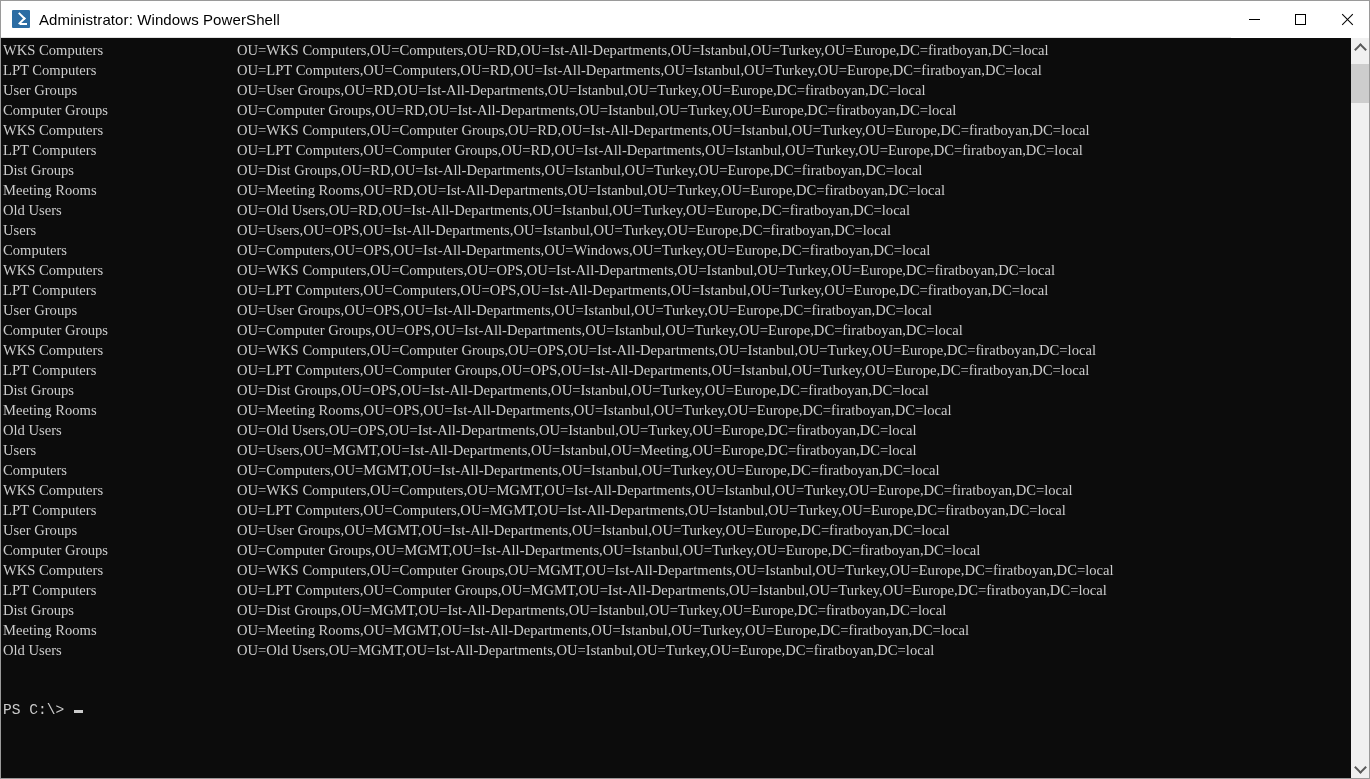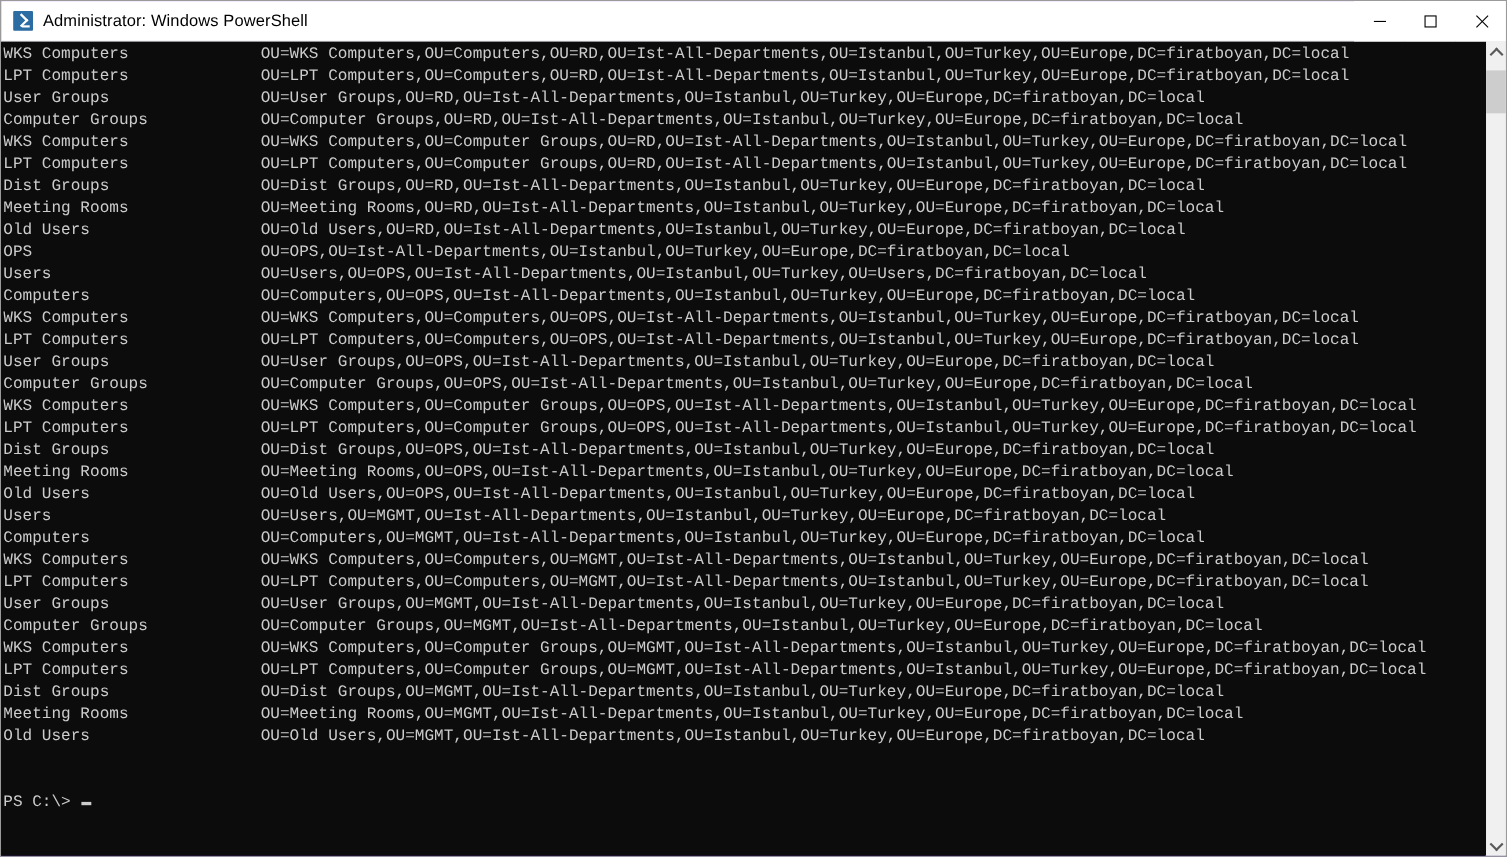--- a/index.html
+++ b/index.html
@@ -132,21 +132,21 @@
     position: relative;
     background: #0c0c0c;
     padding: 2px 0 0 2px;
     overflow: hidden;
     min-width: 0;
   }
   .line {
     height: 20px;
     line-height: 20px;
     white-space: pre;
-    font-family: Liberation Mono, monospace;
+    font-family: Liberation Serif, serif;
     font-size: 14.6px;
     color: #cccccc;
     letter-spacing: 0px;
   }
   .col-name {
     display: inline-block;
     width: 234px;
     overflow: hidden;
     vertical-align: top;
   }
@@ -245,33 +245,32 @@
     <div class="console" id="console-output">
         <div class="line"><span class="col-name">WKS Computers</span><span class="col-dn">OU=WKS Computers,OU=Computers,OU=RD,OU=Ist-All-Departments,OU=Istanbul,OU=Turkey,OU=Europe,DC=firatboyan,DC=local</span></div>
         <div class="line"><span class="col-name">LPT Computers</span><span class="col-dn">OU=LPT Computers,OU=Computers,OU=RD,OU=Ist-All-Departments,OU=Istanbul,OU=Turkey,OU=Europe,DC=firatboyan,DC=local</span></div>
         <div class="line"><span class="col-name">User Groups</span><span class="col-dn">OU=User Groups,OU=RD,OU=Ist-All-Departments,OU=Istanbul,OU=Turkey,OU=Europe,DC=firatboyan,DC=local</span></div>
         <div class="line"><span class="col-name">Computer Groups</span><span class="col-dn">OU=Computer Groups,OU=RD,OU=Ist-All-Departments,OU=Istanbul,OU=Turkey,OU=Europe,DC=firatboyan,DC=local</span></div>
         <div class="line"><span class="col-name">WKS Computers</span><span class="col-dn">OU=WKS Computers,OU=Computer Groups,OU=RD,OU=Ist-All-Departments,OU=Istanbul,OU=Turkey,OU=Europe,DC=firatboyan,DC=local</span></div>
         <div class="line"><span class="col-name">LPT Computers</span><span class="col-dn">OU=LPT Computers,OU=Computer Groups,OU=RD,OU=Ist-All-Departments,OU=Istanbul,OU=Turkey,OU=Europe,DC=firatboyan,DC=local</span></div>
         <div class="line"><span class="col-name">Dist Groups</span><span class="col-dn">OU=Dist Groups,OU=RD,OU=Ist-All-Departments,OU=Istanbul,OU=Turkey,OU=Europe,DC=firatboyan,DC=local</span></div>
         <div class="line"><span class="col-name">Meeting Rooms</span><span class="col-dn">OU=Meeting Rooms,OU=RD,OU=Ist-All-Departments,OU=Istanbul,OU=Turkey,OU=Europe,DC=firatboyan,DC=local</span></div>
         <div class="line"><span class="col-name">Old Users</span><span class="col-dn">OU=Old Users,OU=RD,OU=Ist-All-Departments,OU=Istanbul,OU=Turkey,OU=Europe,DC=firatboyan,DC=local</span></div>
-        <div class="line"><span class="col-name">OPS</span><span class="col-dn">OU=OPS,OU=Ist-All-Departments,OU=Istanbul,OU=Turkey,OU=Europe,DC=firatboyan,DC=local</span></div>
-        <div class="line"><span class="col-name">Users</span><span class="col-dn">OU=Users,OU=OPS,OU=Ist-All-Departments,OU=Istanbul,OU=Turkey,OU=Users,DC=firatboyan,DC=local</span></div>
-        <div class="line"><span class="col-name">Computers</span><span class="col-dn">OU=Computers,OU=OPS,OU=Ist-All-Departments,OU=Istanbul,OU=Turkey,OU=Europe,DC=firatboyan,DC=local</span></div>
+        <div class="line"><span class="col-name">Users</span><span class="col-dn">OU=Users,OU=OPS,OU=Ist-All-Departments,OU=Istanbul,OU=Turkey,OU=Europe,DC=firatboyan,DC=local</span></div>
+        <div class="line"><span class="col-name">Computers</span><span class="col-dn">OU=Computers,OU=OPS,OU=Ist-All-Departments,OU=Windows,OU=Turkey,OU=Europe,DC=firatboyan,DC=local</span></div>
         <div class="line"><span class="col-name">WKS Computers</span><span class="col-dn">OU=WKS Computers,OU=Computers,OU=OPS,OU=Ist-All-Departments,OU=Istanbul,OU=Turkey,OU=Europe,DC=firatboyan,DC=local</span></div>
         <div class="line"><span class="col-name">LPT Computers</span><span class="col-dn">OU=LPT Computers,OU=Computers,OU=OPS,OU=Ist-All-Departments,OU=Istanbul,OU=Turkey,OU=Europe,DC=firatboyan,DC=local</span></div>
         <div class="line"><span class="col-name">User Groups</span><span class="col-dn">OU=User Groups,OU=OPS,OU=Ist-All-Departments,OU=Istanbul,OU=Turkey,OU=Europe,DC=firatboyan,DC=local</span></div>
         <div class="line"><span class="col-name">Computer Groups</span><span class="col-dn">OU=Computer Groups,OU=OPS,OU=Ist-All-Departments,OU=Istanbul,OU=Turkey,OU=Europe,DC=firatboyan,DC=local</span></div>
         <div class="line"><span class="col-name">WKS Computers</span><span class="col-dn">OU=WKS Computers,OU=Computer Groups,OU=OPS,OU=Ist-All-Departments,OU=Istanbul,OU=Turkey,OU=Europe,DC=firatboyan,DC=local</span></div>
         <div class="line"><span class="col-name">LPT Computers</span><span class="col-dn">OU=LPT Computers,OU=Computer Groups,OU=OPS,OU=Ist-All-Departments,OU=Istanbul,OU=Turkey,OU=Europe,DC=firatboyan,DC=local</span></div>
         <div class="line"><span class="col-name">Dist Groups</span><span class="col-dn">OU=Dist Groups,OU=OPS,OU=Ist-All-Departments,OU=Istanbul,OU=Turkey,OU=Europe,DC=firatboyan,DC=local</span></div>
         <div class="line"><span class="col-name">Meeting Rooms</span><span class="col-dn">OU=Meeting Rooms,OU=OPS,OU=Ist-All-Departments,OU=Istanbul,OU=Turkey,OU=Europe,DC=firatboyan,DC=local</span></div>
         <div class="line"><span class="col-name">Old Users</span><span class="col-dn">OU=Old Users,OU=OPS,OU=Ist-All-Departments,OU=Istanbul,OU=Turkey,OU=Europe,DC=firatboyan,DC=local</span></div>
-        <div class="line"><span class="col-name">Users</span><span class="col-dn">OU=Users,OU=MGMT,OU=Ist-All-Departments,OU=Istanbul,OU=Turkey,OU=Europe,DC=firatboyan,DC=local</span></div>
+        <div class="line"><span class="col-name">Users</span><span class="col-dn">OU=Users,OU=MGMT,OU=Ist-All-Departments,OU=Istanbul,OU=Meeting,OU=Europe,DC=firatboyan,DC=local</span></div>
         <div class="line"><span class="col-name">Computers</span><span class="col-dn">OU=Computers,OU=MGMT,OU=Ist-All-Departments,OU=Istanbul,OU=Turkey,OU=Europe,DC=firatboyan,DC=local</span></div>
         <div class="line"><span class="col-name">WKS Computers</span><span class="col-dn">OU=WKS Computers,OU=Computers,OU=MGMT,OU=Ist-All-Departments,OU=Istanbul,OU=Turkey,OU=Europe,DC=firatboyan,DC=local</span></div>
         <div class="line"><span class="col-name">LPT Computers</span><span class="col-dn">OU=LPT Computers,OU=Computers,OU=MGMT,OU=Ist-All-Departments,OU=Istanbul,OU=Turkey,OU=Europe,DC=firatboyan,DC=local</span></div>
         <div class="line"><span class="col-name">User Groups</span><span class="col-dn">OU=User Groups,OU=MGMT,OU=Ist-All-Departments,OU=Istanbul,OU=Turkey,OU=Europe,DC=firatboyan,DC=local</span></div>
         <div class="line"><span class="col-name">Computer Groups</span><span class="col-dn">OU=Computer Groups,OU=MGMT,OU=Ist-All-Departments,OU=Istanbul,OU=Turkey,OU=Europe,DC=firatboyan,DC=local</span></div>
         <div class="line"><span class="col-name">WKS Computers</span><span class="col-dn">OU=WKS Computers,OU=Computer Groups,OU=MGMT,OU=Ist-All-Departments,OU=Istanbul,OU=Turkey,OU=Europe,DC=firatboyan,DC=local</span></div>
         <div class="line"><span class="col-name">LPT Computers</span><span class="col-dn">OU=LPT Computers,OU=Computer Groups,OU=MGMT,OU=Ist-All-Departments,OU=Istanbul,OU=Turkey,OU=Europe,DC=firatboyan,DC=local</span></div>
         <div class="line"><span class="col-name">Dist Groups</span><span class="col-dn">OU=Dist Groups,OU=MGMT,OU=Ist-All-Departments,OU=Istanbul,OU=Turkey,OU=Europe,DC=firatboyan,DC=local</span></div>
         <div class="line"><span class="col-name">Meeting Rooms</span><span class="col-dn">OU=Meeting Rooms,OU=MGMT,OU=Ist-All-Departments,OU=Istanbul,OU=Turkey,OU=Europe,DC=firatboyan,DC=local</span></div>
         <div class="line"><span class="col-name">Old Users</span><span class="col-dn">OU=Old Users,OU=MGMT,OU=Ist-All-Departments,OU=Istanbul,OU=Turkey,OU=Europe,DC=firatboyan,DC=local</span></div>

